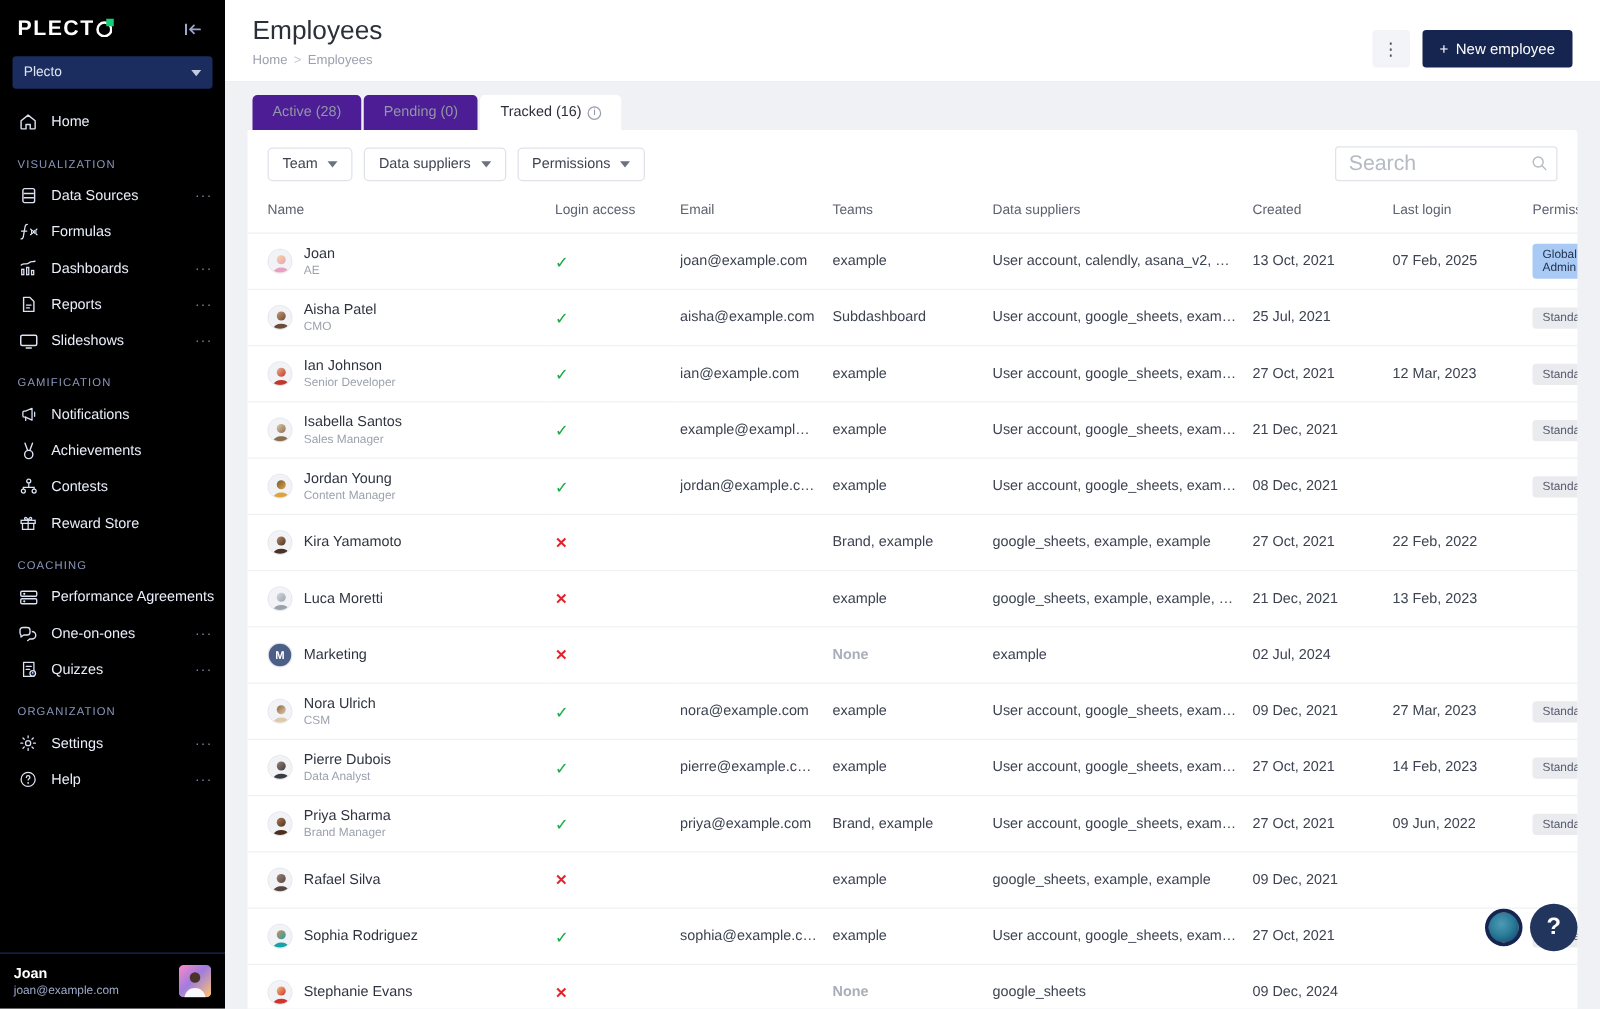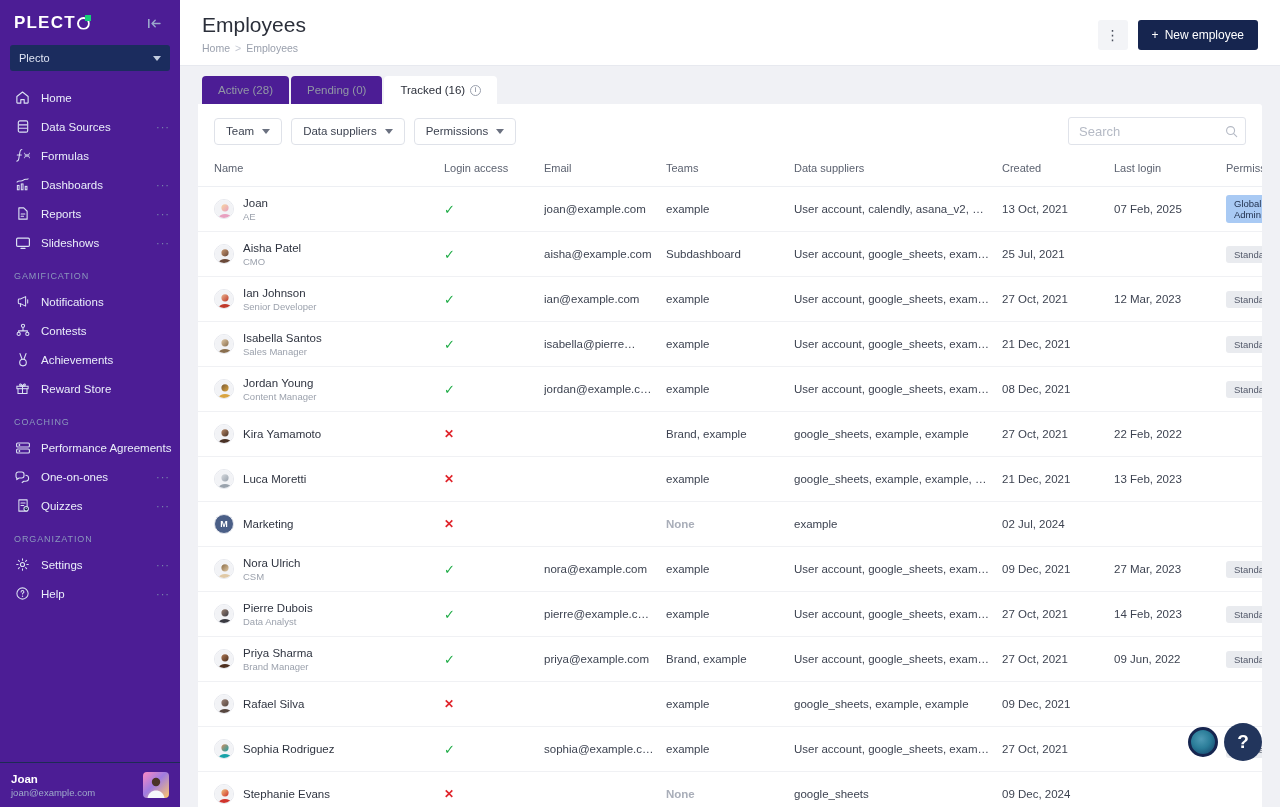--- a/index.html
+++ b/index.html
@@ -7,21 +7,21 @@
     width: 1280px; height: 807px;
     font-family: "Liberation Sans", sans-serif;
     background: #f0f1f5;
     overflow: hidden;
   }
   .app { display: flex; width: 1280px; height: 807px; }
 
   
   .sidebar {
     width: 180px; height: 807px;
-    background: #4c1d95;
+    background: #000000;
     color: #e8ebf5;
     display: flex; flex-direction: column;
     position: relative; flex: 0 0 180px;
   }
   .sb-top { display: flex; align-items: center; justify-content: space-between; padding: 13px 14px 10px 14px; }
   .logo { display: flex; align-items: center; font-size: 17px; letter-spacing: 1.2px; font-weight: 700; color: #fff; position: relative; }
   .logo .mark { position: relative; display: inline-block; width: 13px; height: 13px; margin-left: 1px; }
   .logo .mark::before {
     content: ""; position: absolute; inset: 0;
     border: 2px solid #fff; border-radius: 50%;
@@ -58,21 +58,21 @@
     cursor: pointer;
   }
   .sb-user .uinfo .uname { font-size: 11.5px; font-weight: 700; color: #fff; }
   .sb-user .uinfo .umail { font-size: 9.5px; color: #9fabcb; margin-top: 2px; }
   .avatar-sq { width: 26px; height: 26px; border-radius: 4px; overflow: hidden; flex: 0 0 26px; }
 
   
   .main { flex: 1; height: 807px; display: flex; flex-direction: column; background: #f0f1f5; min-width: 0; }
   .topbar {
     background: #fff; padding: 13px 22px 11px 22px;
-    display: flex; align-items: center; justify-content: space-between;
+    display: flex; align-items: flex-end; justify-content: space-between;
     border-bottom: 1px solid #e7e9ef;
   }
   .page-title { font-size: 21px; font-weight: 400; color: #2b2f3a; line-height: 1.15; }
   .breadcrumb { margin-top: 5px; font-size: 10.5px; color: #9aa0ad; display: flex; gap: 5px; align-items: center; }
   .breadcrumb a { color: #9aa0ad; text-decoration: none; cursor: pointer; }
   .breadcrumb .sep { color: #c3c7d1; }
   .top-actions { display: flex; align-items: center; gap: 10px; padding-top: 2px; }
   .kebab-btn {
     width: 30px; height: 30px; background: #f3f4f7; border: none; border-radius: 3px;
     cursor: pointer; color: #4a4f5c; font-size: 14px; line-height: 1;
@@ -98,21 +98,21 @@
   .fgroup { display: flex; gap: 9px; }
   .fbtn {
     background: #fff; border: 1px solid #dfe2e9; border-radius: 4px;
     height: 27px; padding: 0 11px; font-size: 11.5px; color: #3d4351; cursor: pointer;
     display: flex; align-items: center; gap: 8px; font-family: inherit;
   }
   .fbtn .caret { border-top-color: #6b7180; }
   .search-wrap { position: relative; }
   .search-input {
     width: 178px; height: 28px; border: 1px solid #e0e3ea; border-radius: 3px;
-    padding: 0 26px 0 10px; font-size: 13px; color: #3d4351; font-family: inherit; outline: none;
+    padding: 0 26px 0 10px; font-size: 17px; color: #3d4351; font-family: inherit; outline: none;
   }
   .search-input::placeholder { color: #b5bac5; }
   .search-ico { position: absolute; right: 8px; top: 7px; color: #b5bac5; }
 
   table { width: 100%; border-collapse: collapse; table-layout: fixed; }
   thead th {
     font-size: 11px; font-weight: 400; color: #5c6270; text-align: left;
     padding: 5px 6px 12px 6px; border-bottom: 1px solid #edeff3;
   }
   tbody td { padding: 6px 6px; border-bottom: 1px solid #f0f1f4; font-size: 11.5px; color: #3d4351; vertical-align: middle; }
@@ -180,20 +180,21 @@
 
       <div class="sb-item">
         <span class="ico">
           <svg width="15" height="15" viewBox="0 0 16 16" fill="none">
             <path d="M2 7L8 2.2L14 7V13.4C14 13.7 13.7 14 13.4 14H9.8V10.2H6.2V14H2.6C2.3 14 2 13.7 2 13.4V7Z" stroke="#dbe2f3" stroke-width="1.2" stroke-linejoin="round"></path>
           </svg>
         </span>
         <span class="lbl">Home</span>
       </div>
 
+      <div class="sb-section">VISUALIZATION</div>
 
       <div class="sb-item">
         <span class="ico">
           <svg width="14" height="15" viewBox="0 0 14 16" fill="none">
             <rect x="2" y="2" width="10" height="12" rx="1.6" stroke="#dbe2f3" stroke-width="1.2"></rect>
             <path d="M2.6 6.2H11.4M2.6 9.8H11.4" stroke="#dbe2f3" stroke-width="1.2"></path>
           </svg>
         </span>
         <span class="lbl">Data Sources</span>
         <span class="dots">···</span>
@@ -255,39 +256,39 @@
             <path d="M3 6.2v3.2c0 .5.4.9.9.9h1.3l5.6 2.6V2.8L5.2 5.3H3.9c-.5 0-.9.4-.9.9Z" stroke="#dbe2f3" stroke-width="1.1" stroke-linejoin="round"></path>
             <path d="M5.4 10.4v2.8M13 6.2v3.4" stroke="#dbe2f3" stroke-width="1.1" stroke-linecap="round"></path>
           </svg>
         </span>
         <span class="lbl">Notifications</span>
         <span class="dots"></span>
       </div>
 
       <div class="sb-item">
         <span class="ico">
+          <svg width="14" height="16" viewBox="0 0 14 16" fill="none">
+            <path d="M4 1.6 6 7M10 1.6 8 7" stroke="#dbe2f3" stroke-width="1.1" stroke-linecap="round"></path>
+            <circle cx="7" cy="10.6" r="3.3" stroke="#dbe2f3" stroke-width="1.1"></circle>
+          </svg>
+        </span>
+        <span class="lbl">Achievements</span>
+        <span class="dots"></span>
+      </div>
+
+      <div class="sb-item">
+        <span class="ico">
           <svg width="16" height="15" viewBox="0 0 16 16" fill="none">
             <circle cx="8" cy="3" r="1.7" stroke="#dbe2f3" stroke-width="1.1"></circle>
             <circle cx="3.4" cy="11.6" r="1.7" stroke="#dbe2f3" stroke-width="1.1"></circle>
             <circle cx="12.6" cy="11.6" r="1.7" stroke="#dbe2f3" stroke-width="1.1"></circle>
             <path d="M8 4.8v3.6M3.4 9.9V8.4h9.2v1.5" stroke="#dbe2f3" stroke-width="1.1"></path>
           </svg>
         </span>
         <span class="lbl">Contests</span>
-        <span class="dots"></span>
-      </div>
-
-      <div class="sb-item">
-        <span class="ico">
-          <svg width="14" height="16" viewBox="0 0 14 16" fill="none">
-            <path d="M4 1.6 6 7M10 1.6 8 7" stroke="#dbe2f3" stroke-width="1.1" stroke-linecap="round"></path>
-            <circle cx="7" cy="10.6" r="3.3" stroke="#dbe2f3" stroke-width="1.1"></circle>
-          </svg>
-        </span>
-        <span class="lbl">Achievements</span>
         <span class="dots"></span>
       </div>
 
       <div class="sb-item">
         <span class="ico">
           <svg width="15" height="15" viewBox="0 0 16 16" fill="none">
             <rect x="2" y="5.6" width="12" height="2.6" stroke="#dbe2f3" stroke-width="1.1"></rect>
             <path d="M3.2 8.2V13.4h9.6V8.2M8 5.6V13.4" stroke="#dbe2f3" stroke-width="1.1"></path>
             <path d="M8 5.6C6.6 5.6 5 5.2 5 4s1.6-1.6 3 1.6Zm0 0c1.4 0 3-.4 3-1.6s-1.6-1.6-3 1.6Z" stroke="#dbe2f3" stroke-width="1.1" stroke-linejoin="round"></path>
           </svg>
@@ -578,21 +579,21 @@
                         <path d="M2.6 20c.7-4 3.6-6.1 7.4-6.1s6.7 2.1 7.4 6.1Z" fill="#8a6f4f"></path>
                       </svg></span>
                     <div>
                       <div class="nm">Isabella Santos</div>
                       <div class="rl">Sales Manager</div>
                     </div>
                   </div>
                 </td>
                 <td class="c-login"><span class="tick">✓</span></td>
                 <td class="c-email">
-                  <span class="ellip">isabella@pierre…</span>
+                  <span class="ellip">example@example…</span>
                 </td>
                 <td class="c-teams">
                   <span class="ellip">example</span>
                 </td>
                 <td class="c-supp">
                   <span class="ellip">User account, google_sheets, example…</span>
                 </td>
                 <td class="c-created">21 Dec, 2021</td>
                 <td class="c-login2"></td>
                 <td class="c-perm"><span class="badge ">Standard</span></td>

